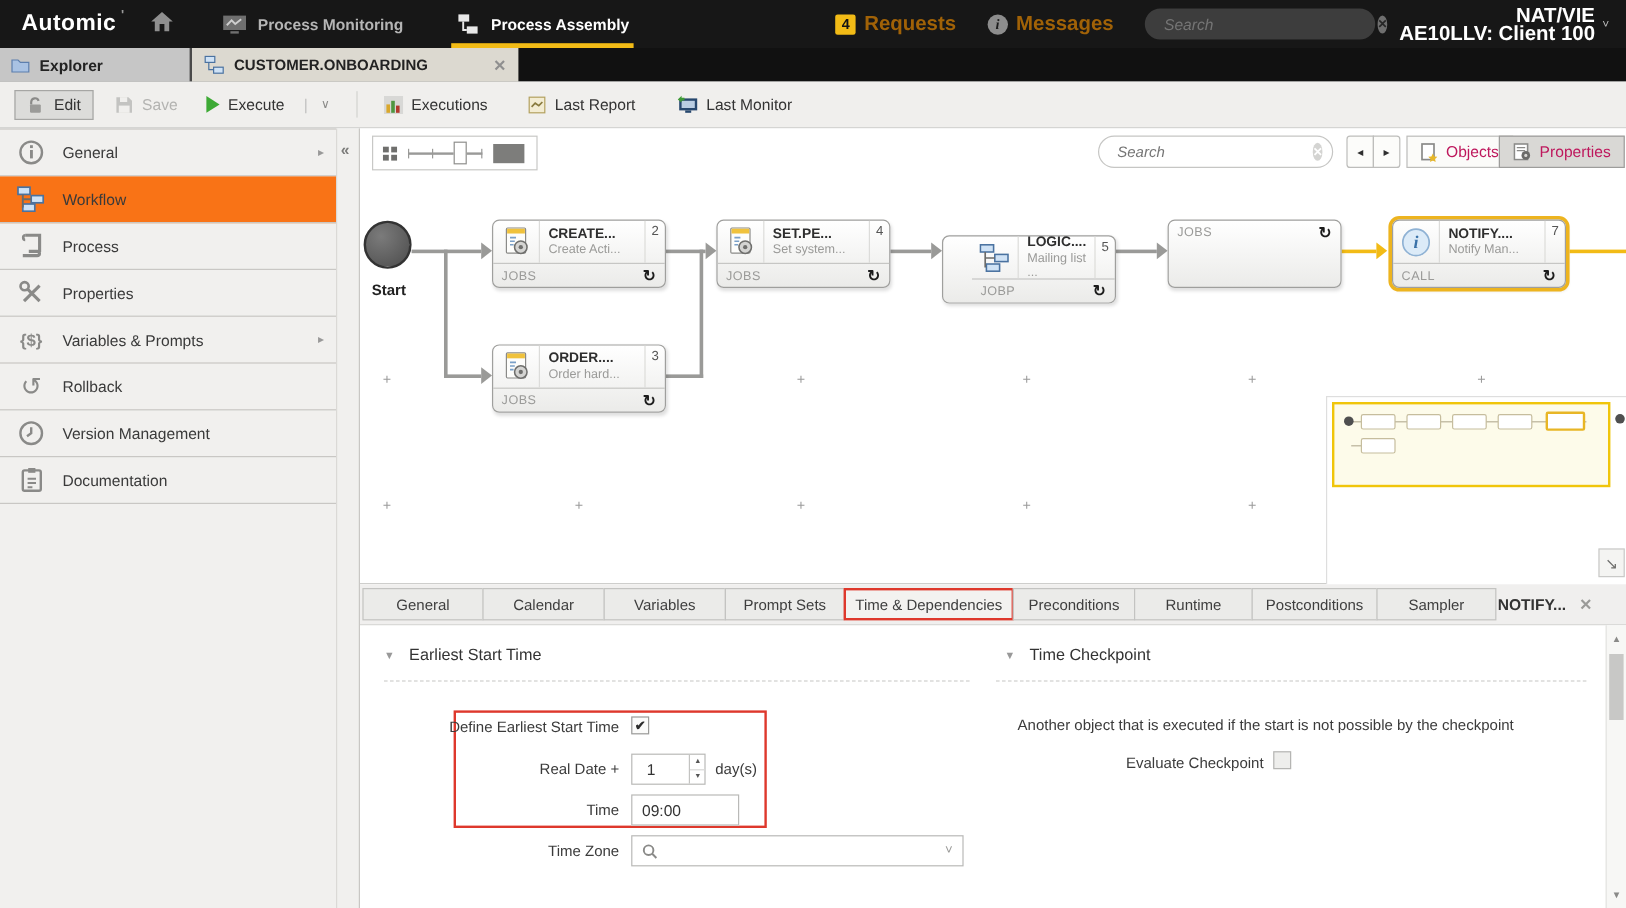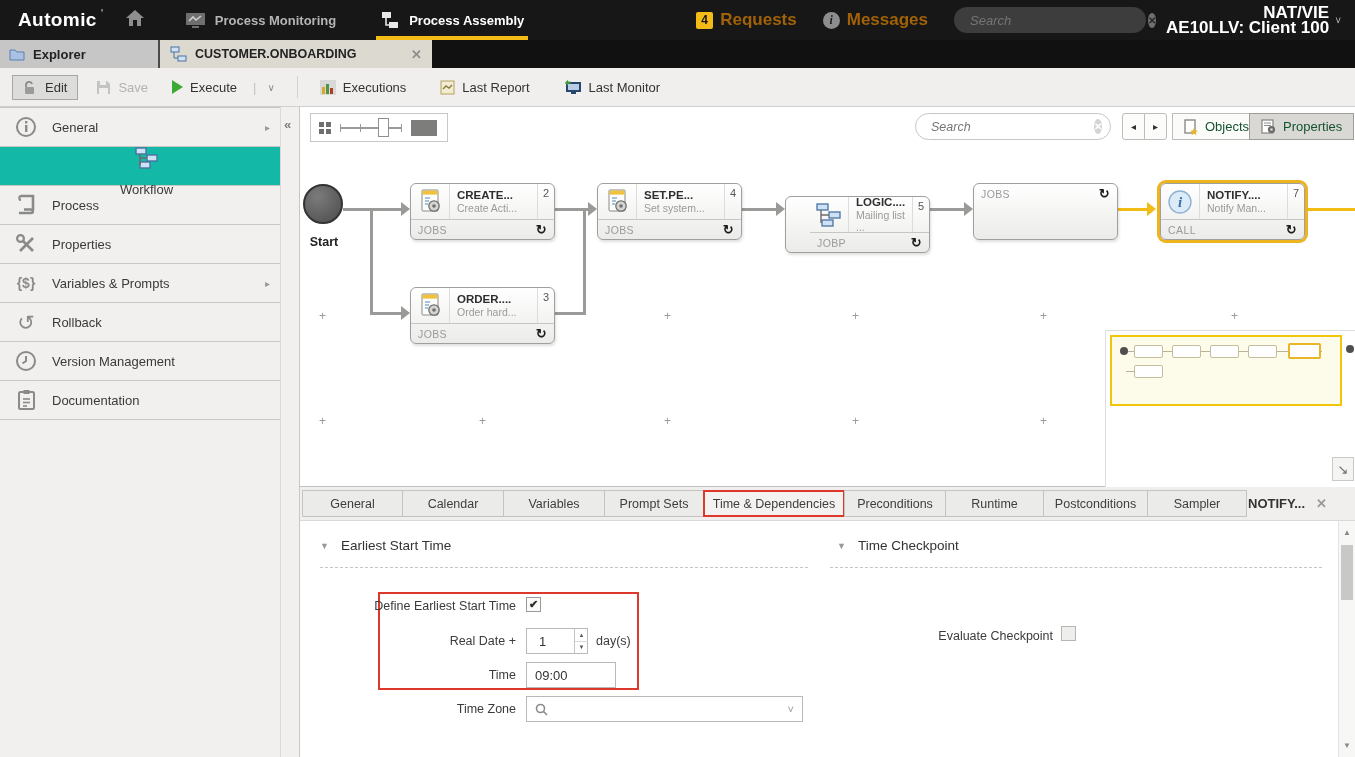--- a/index.html
+++ b/index.html
@@ -38,42 +38,42 @@
   .btn-exec { margin-left:24px; }
   .play { width:0; height:0; border-top:7px solid transparent; border-bottom:7px solid transparent; border-left:11px solid #3daa35; }
   .exec-sep { color:#c2c2c0; margin-left:9px; }
   .exec-chev { color:#8a8a88; font-size:10px; margin-left:4px; }
   .tb-div { width:1px; height:22px; background:#d2d2d0; margin:0 22px; }
   .tb-link { display:flex; align-items:center; gap:7px; margin-right:34px; }
 
   
   .sidebar { position:absolute; left:0; top:107px; width:280px; bottom:0; background:#f1f0ee; border-top:1px solid #c9c7c4; }
   .side-item { height:39px; border-bottom:1px solid #c9c7c4; display:flex; align-items:center; padding-left:13px; gap:13px; font-size:13px; color:#3a3a3a; }
-  .side-item.selected { background:#14b8a6;flex-direction:column; }
+  .side-item.selected { background:#f97316; }
   .side-ico { width:26px; display:flex; justify-content:center; align-items:center; color:#8a8a88; }
   .side-chev { margin-left:auto; margin-right:10px; color:#999; font-size:10px; }
   .collapse-strip { position:absolute; left:280px; top:107px; width:20px; bottom:0; background:#f1f0ee; border-left:1px solid #dbd9d6; border-right:1px solid #c9c7c4; }
   .collapse-gl { position:absolute; top:10px; left:3px; color:#7c7c7a; font-size:13px; font-weight:bold; }
 
   
   .canvas { position:absolute; left:300px; top:107px; width:1055px; height:380px; background:#fff; border-bottom:1px solid #c2c2c0; }
   .zoombox { position:absolute; left:10px; top:6px; width:138px; height:29px; border:1px solid #c8c8c6; display:flex; align-items:center; padding:0 8px; gap:9px; }
   .zoom-track { position:relative; width:62px; height:19px; }
   .zoom-track .line { position:absolute; left:0; right:0; top:9px; height:2px; background:#9a9a98; }
   .zoom-track .tick { position:absolute; top:6px; width:1px; height:8px; background:#9a9a98; }
   .zoom-handle { position:absolute; left:38px; top:0; width:11px; height:19px; background:#fff; border:1px solid #8f8f8d; }
   .zoom-full { width:26px; height:16px; background:#7d7d7b; }
   .cv-search { position:absolute; left:615px; top:6px; width:196px; height:27px; border:1px solid #c6c6c4; border-radius:14px; background:#fff; display:flex; align-items:center; padding:0 9px; }
   .cv-search input { flex:1; border:0; outline:none; font-style:italic; font-size:12.5px; color:#999; margin-left:6px; font-family:inherit; }
   .cv-clear { width:15px; height:15px; border-radius:50%; background:#d4d4d2; color:#fff; font-size:10px; font-weight:bold; display:flex; align-items:center; justify-content:center; }
   .cv-arrows { position:absolute; left:822px; top:6px; display:flex; }
   .cv-arrow { width:23px; height:27px; background:#fcfcfa; border:1px solid #bdbdbb; display:flex; align-items:center; justify-content:center; font-size:10px; color:#2f2f2f; }
   .cv-arrow:first-child { border-radius:3px 0 0 3px; }
   .cv-arrow:last-child { border-radius:0 3px 3px 0; margin-left:-1px; }
-  .cv-btn { position:absolute; top:6px; height:27px; display:flex; align-items:center; gap:7px; padding:12px 11px; font-size:13px; color:#14532d; border:1px solid #bdbdbb; background:#fbfbf9;text-align:right; }
+  .cv-btn { position:absolute; top:6px; height:27px; display:flex; align-items:center; gap:7px; padding:12px 11px; font-size:13px; color:#be185d; border:1px solid #bdbdbb; background:#fbfbf9;text-align:right; }
   .btn-objects { left:872px; }
   .btn-props { left:949px; background:#d9d8d5; border-color:#9d9d9b; }
 
   
   .conn { position:absolute; background:#9a9a98; }
   .conn.yel { background:#f2bb16; }
   .arr { position:absolute; width:0; height:0; border-top:7px solid transparent; border-bottom:7px solid transparent; border-left:9px solid #9a9a98; }
   .arr.yel { border-left-color:#f2bb16; }
   .start-circle { position:absolute; left:3px; top:77px; width:40px; height:40px; border-radius:50%; background:radial-gradient(circle at 35% 30%, #7b7b7b, #4c4c4c); border:2px solid #333; }
   .start-label { position:absolute; left:-2px; top:128px; width:52px; text-align:center; font-weight:bold; font-size:12.5px; color:#222; }
@@ -608,20 +608,21 @@
             <line x1="8.5" y1="8.5" x2="12" y2="12" stroke="#8a8a88" stroke-width="1.6"></line>
           </svg>
         <span class="combo-chev">˅</span>
       </div>
 
       <div class="sec-head" style="left:537px;top:17px;">
         <span class="sec-tri">▼</span>
         <span>Time Checkpoint</span>
       </div>
       <div class="dash" style="left:530px;top:46px;width:492px;"></div>
+      <div class="flabel" style="left:548px;top:76px;width:490px;text-align:left;">Another object that is executed if the start is not possible by the checkpoint</div>
       <div class="flabel" style="left:553px;top:108px;width:200px;">Evaluate Checkpoint</div>
       <div class="cb" style="left:761px;top:105px;background:#eeeeec;border-color:#b5b5b3;"></div>
     </div>
 
     <div class="vscroll">
       <div class="vs-up">▲</div>
       <div class="vs-thumb"></div>
       <div class="vs-dn">▼</div>
     </div>
   </div>

